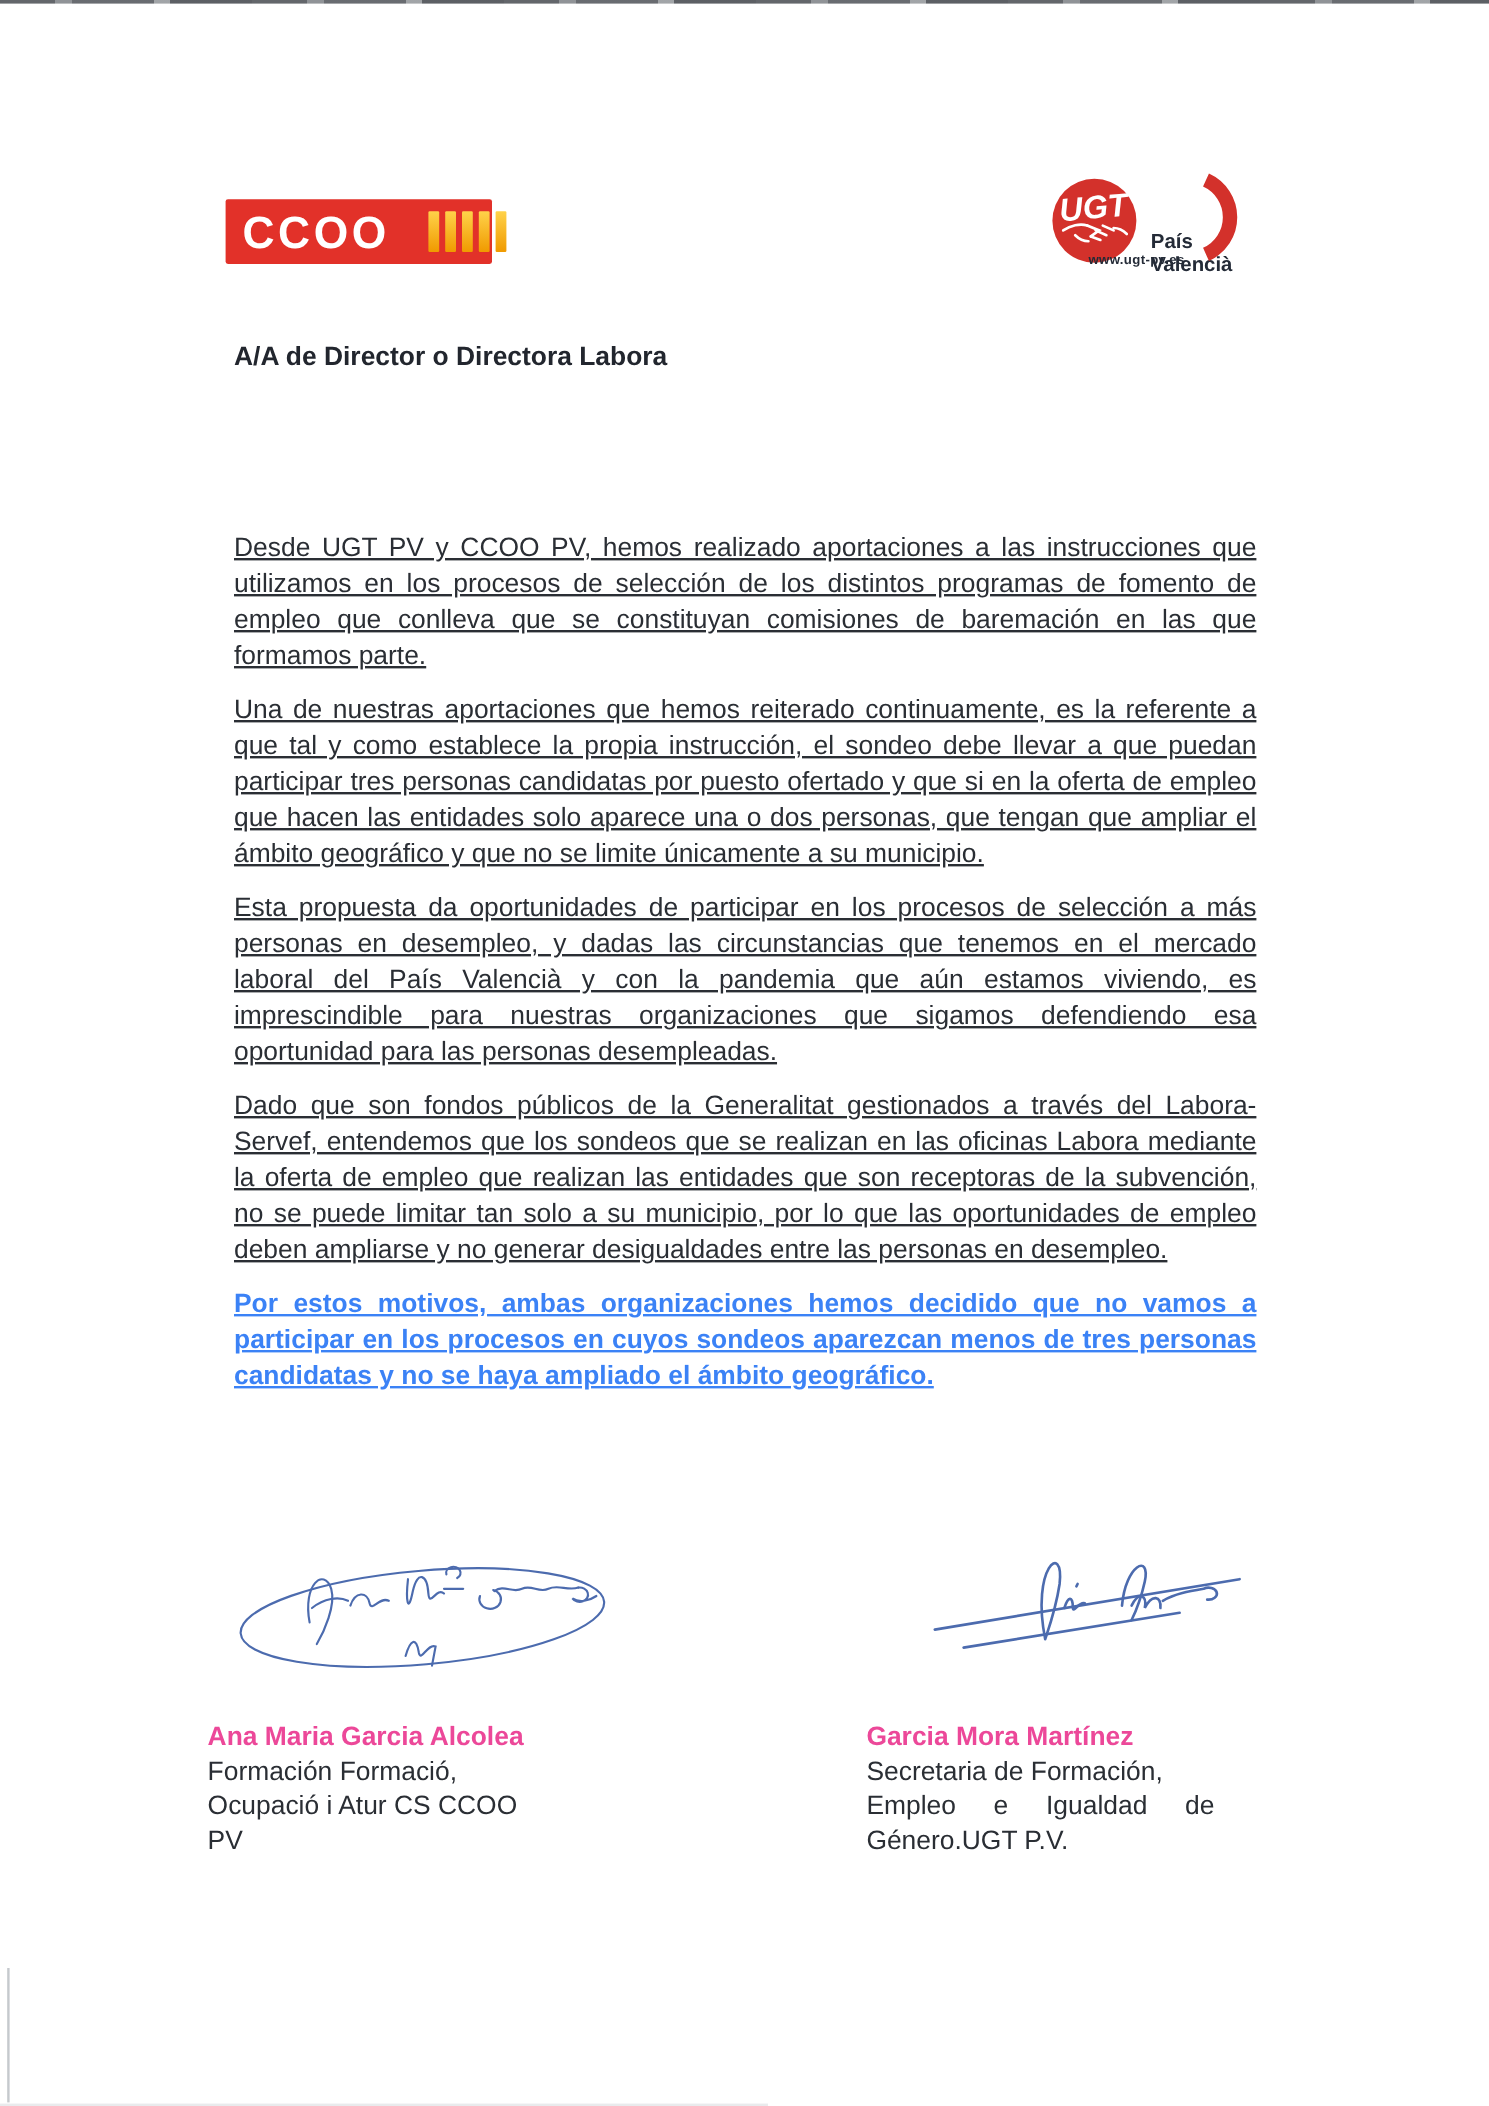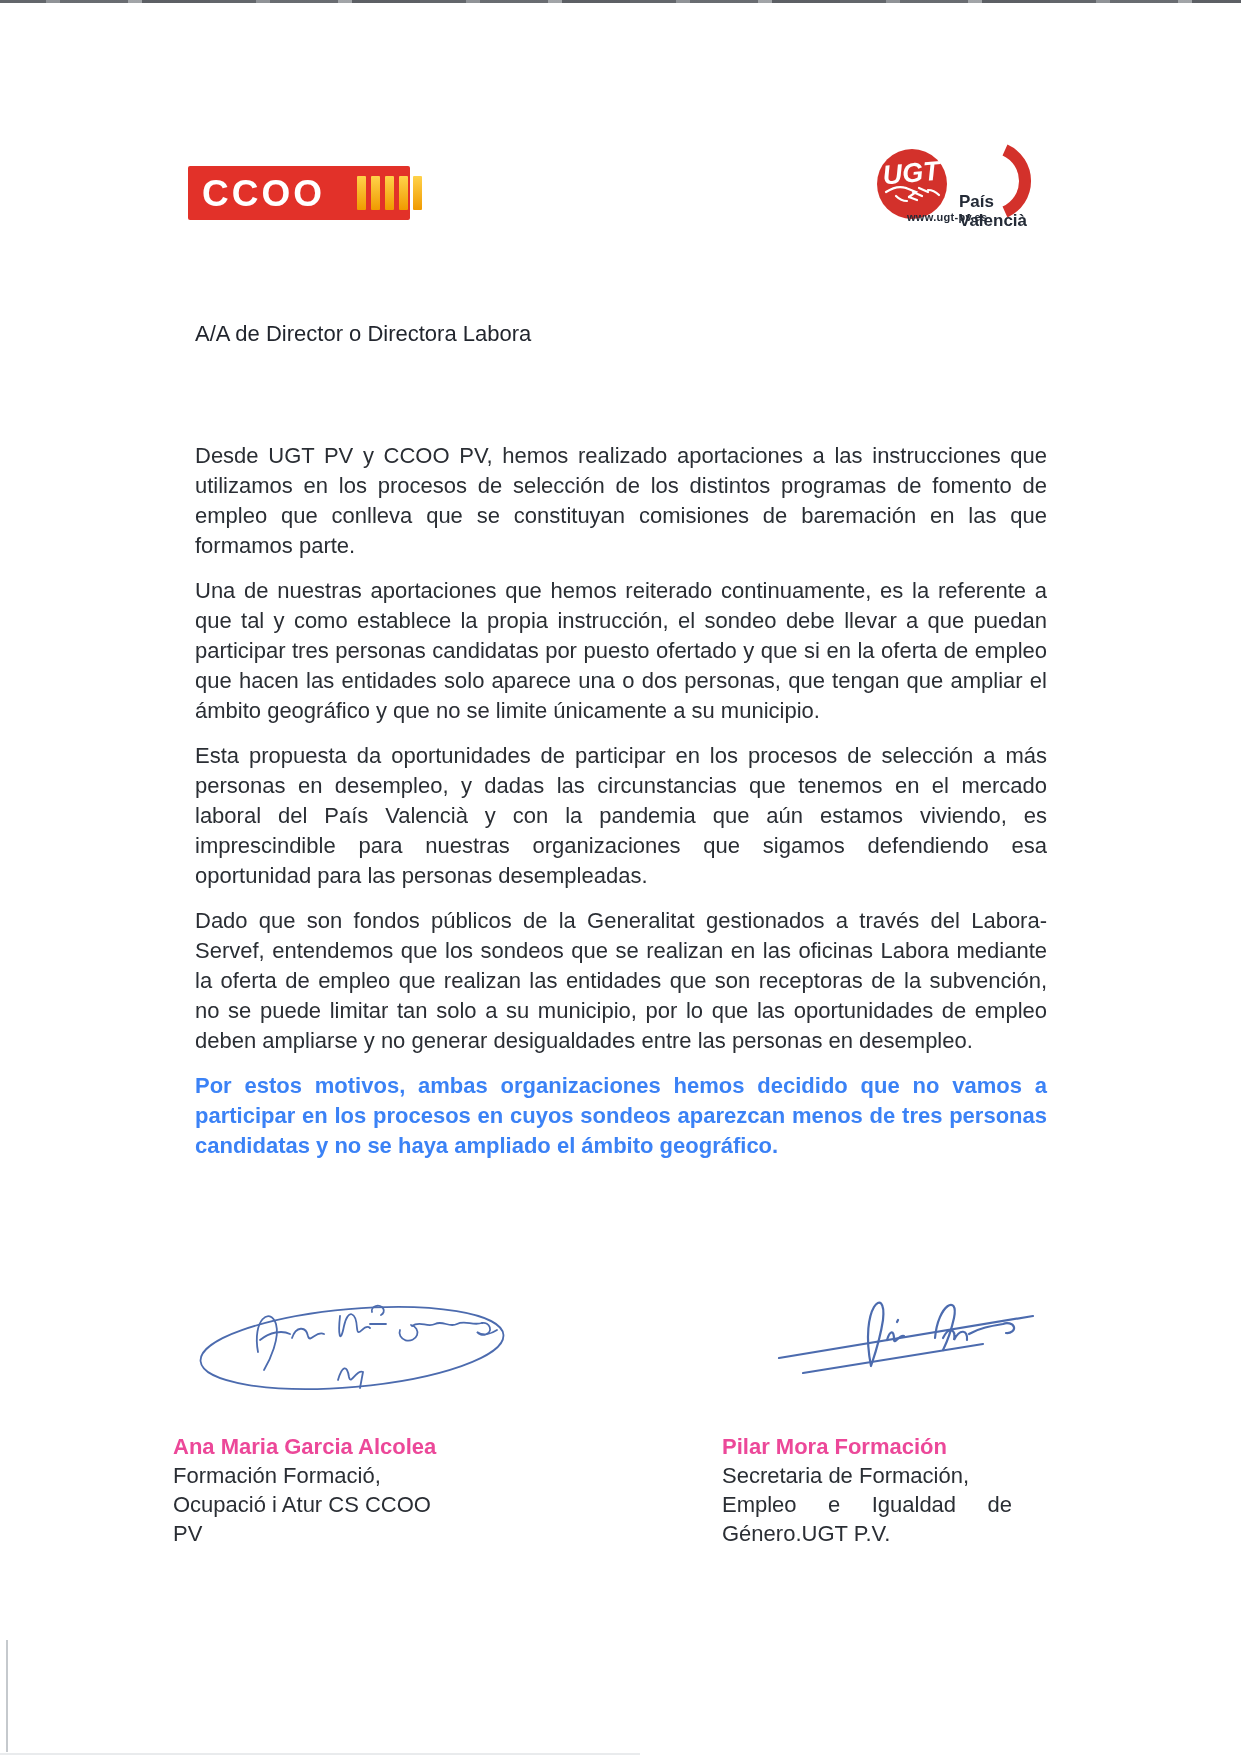--- a/index.html
+++ b/index.html
@@ -51,29 +51,29 @@
   }
   .ugt-arc{position:absolute;left:999px;top:144px;width:34px;height:74px;}
   .ugt-site{
     position:absolute;left:907px;top:211px;
     font-weight:bold;font-size:11px;letter-spacing:.3px;
   }
 
   
   .recipient{
     position:absolute;left:195px;top:283px;
-    font-weight:normal;font-size:22px;line-height:28px;color:#22262e;margin-top:37px;
+    font-weight:bold;font-size:22px;line-height:28px;color:#22262e;
   }
 
   
   .letter-body{
     position:absolute;left:195px;top:441px;width:852px;
     font-size:22px;line-height:30px;text-align:justify;
   }
-  .letter-body p{margin:0 0 15px 0;padding:0;}
+  .letter-body p{margin:0 0 15px 0;padding:0;text-decoration:underline;}
   .letter-body p.bold{font-weight:bold;color:#3b82f6;}
 
   
   .sig-left{position:absolute;left:190px;top:1272px;width:330px;height:140px;}
   .sig-right{position:absolute;left:775px;top:1278px;width:270px;height:105px;}
 
   
   .signatory{position:absolute;font-size:22px;line-height:29px;}
   .signatory .name{font-weight:bold;color:#ec4899;}
   .signatory-left{left:173px;top:1432px;width:340px;}
@@ -164,19 +164,19 @@
   </svg>
 
   <div class="signatory signatory-left">
     <div class="name">Ana Maria Garcia Alcolea</div>
     <div>Formación Formació,</div>
     <div>Ocupació i Atur CS CCOO</div>
     <div>PV</div>
   </div>
 
   <div class="signatory signatory-right">
-    <div class="name">Pilar Mora Formación</div>
+    <div class="name">Garcia Mora Martínez</div>
     <div>Secretaria de Formación,</div>
     <div class="justify-line">Empleo e Igualdad de</div>
     <div>Género.UGT P.V.</div>
   </div>
 
 </div>
 
 </body></html>

